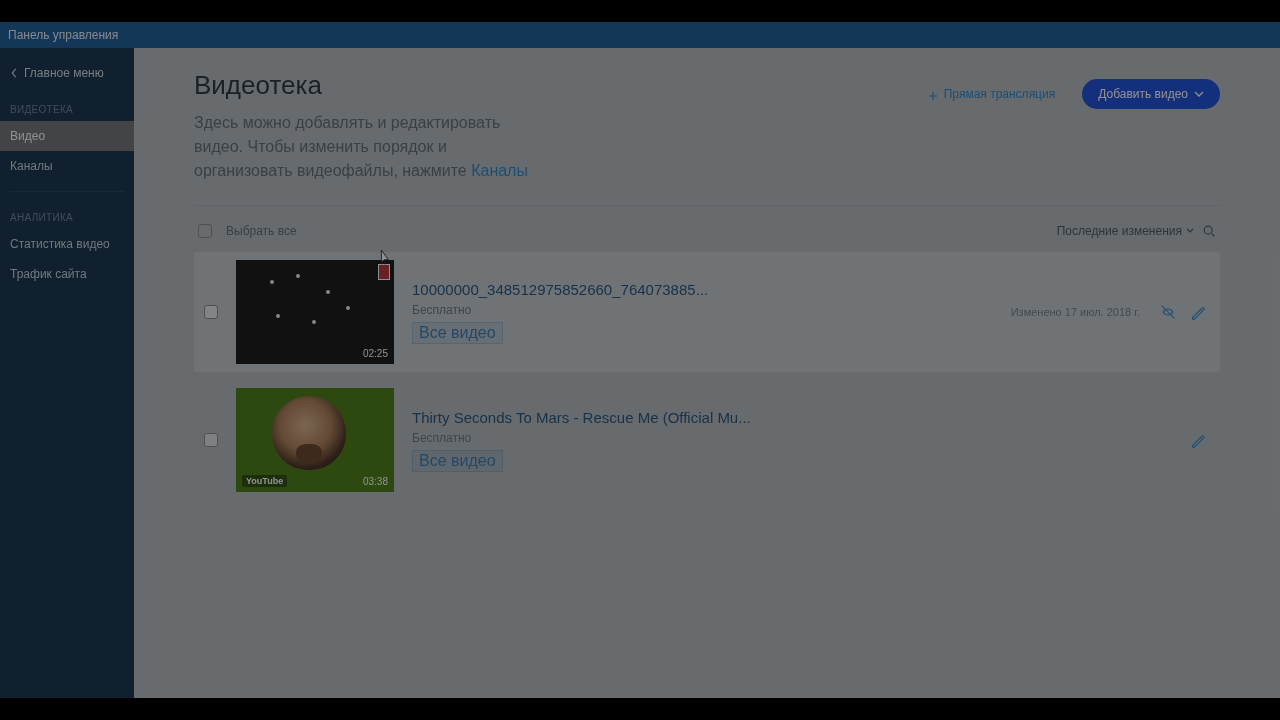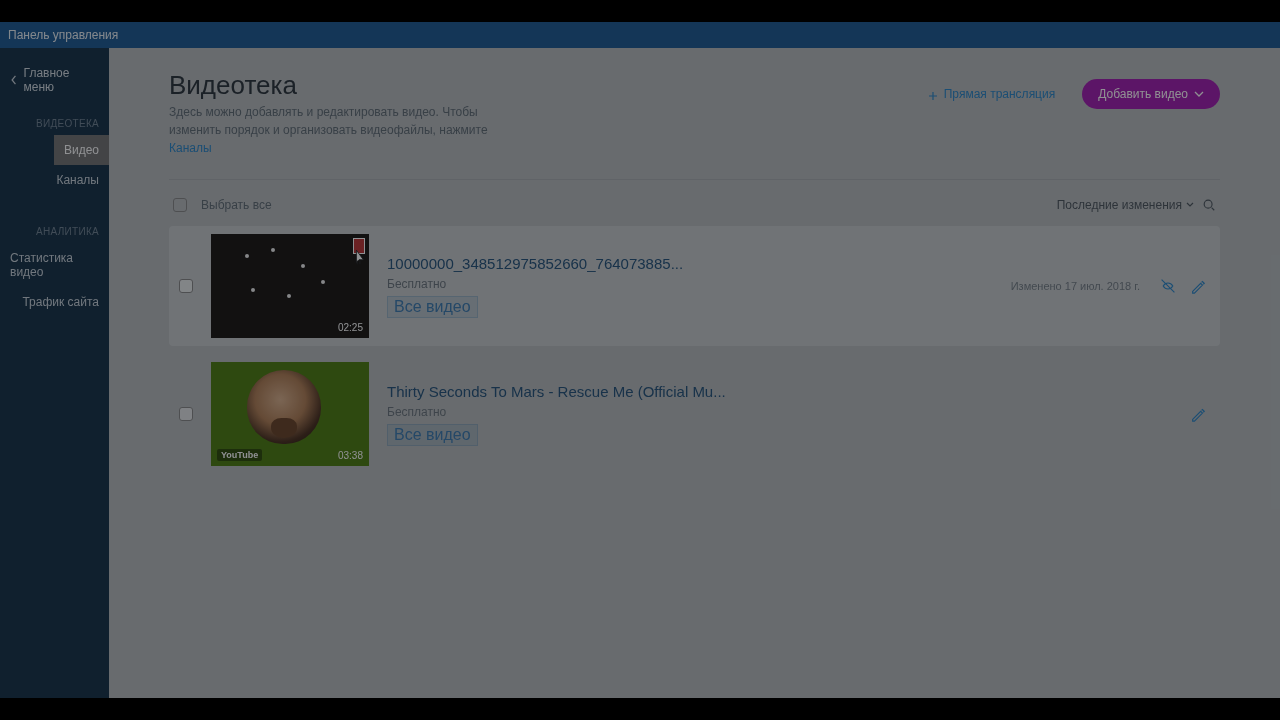--- a/index.html
+++ b/index.html
@@ -2,35 +2,35 @@
 <html><head>
 <meta charset="utf-8">
 <style>
 * { box-sizing: border-box; margin: 0; padding: 0; }
 html, body { width: 1280px; height: 720px; overflow: hidden; font-family: -apple-system, BlinkMacSystemFont, "Helvetica Neue", Arial, sans-serif; }
 .letterbox-top, .letterbox-bottom { background: #000; width: 100%; height: 22px; }
 .app { width: 100%; height: 676px; display: flex; flex-direction: column; position: relative; }
 .topbar { height: 26px; background: #1d5a92; color: #fff; font-size: 12px; display: flex; align-items: center; padding: 0 8px; }
 .topbar span { opacity: .9; }
 .body { flex: 1; display: flex; background: #b7bbbd; }
-.sidebar { width: 109px; background: #163146; color: #a6b3bf; font-size: 12px; display: flex; flex-direction: column; padding-top: 10px; align-items: flex-end; }
+.sidebar { width: 134px; background: #163146; color: #a6b3bf; font-size: 12px; display: flex; flex-direction: column; padding-top: 10px; }
 .sidebar .back { display: flex; align-items: center; gap: 6px; color: #d2dbe2; padding: 8px 10px 14px 10px; cursor: pointer; font-size: 12px; }
 .sidebar .back svg { width: 8px; height: 10px; }
 .sidebar .section-label { font-size: 10px; letter-spacing: .3px; color: #6f8293; padding: 10px 10px 6px 10px; }
 .sidebar .item { padding: 8px 10px; cursor: pointer; color: #c7d1da; }
 .sidebar .item.active { background: #737373; color: #fff; }
 .sidebar .divider { height: 1px; background: rgba(255,255,255,.07); margin: 10px 10px; }
 .main { flex: 1; padding: 22px 60px 0 60px; position: relative; }
 .header-row { display: flex; justify-content: space-between; align-items: flex-start; }
 .title-block h1 { font-size: 26px; font-weight: 300; color: #29323a; }
-.title-block p { font-size: 12px; color: #5f6b74; margin-top: 2px; max-width: 340px; line-height: 1.5; }
+.title-block p { font-size: 16px; color: #5f6b74; margin-top: 10px; max-width: 340px; line-height: 1.5; }
 .title-block p a { color: #2a85c7; text-decoration: none; }
 .header-actions { display: flex; gap: 12px; align-items: center; margin-top: 8px; }
 .btn-ghost { display: flex; align-items: flex-end; gap: 6px; font-size: 12px; color: #2a85c7; padding: 8px 14px; border-radius: 18px; border: 1px solid transparent; cursor: pointer; }
-.btn-primary { display: flex; align-items: center; gap: 6px; font-size: 12px; background: #a21caf; color: #fff; padding: 8px 16px; border-radius: 18px; cursor: pointer; }
+.btn-primary { display: flex; align-items: center; gap: 6px; font-size: 12px; background: #1d4ed8; color: #fff; padding: 8px 16px; border-radius: 18px; cursor: pointer; }
 .btn-primary svg, .btn-ghost svg { width: 10px; height: 10px; }
 
 .hr { height: 1px; background: #a9adaf; margin: 22px 0 18px 0; }
 
 .toolbar { display: flex; align-items: center; justify-content: space-between; padding: 0 4px 14px 4px; }
 .toolbar-left { display: flex; align-items: center; gap: 14px; justify-content: center; }
 .checkbox { width: 14px; height: 14px; border: 1px solid #888; border-radius: 3px; background: #fff0; cursor: pointer; }
 .checkbox.row { background: rgba(255,255,255,.6); }
 .select-all { font-size: 12px; color: #5f6b74; }
 .toolbar-right { display: flex; gap: 8px; margin-left: 24px; }

